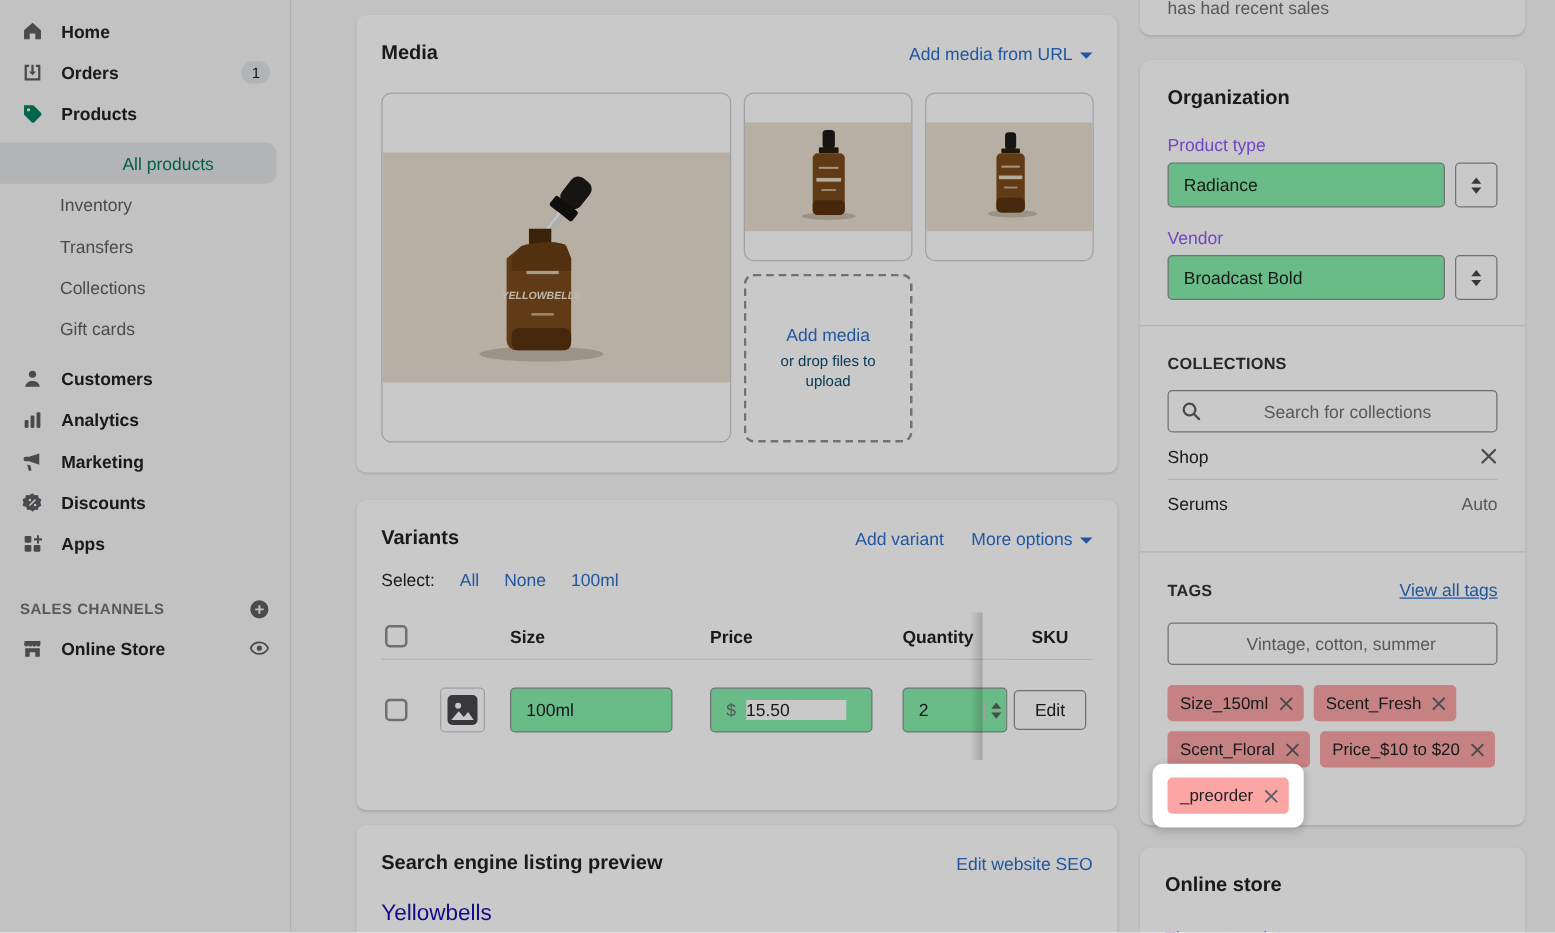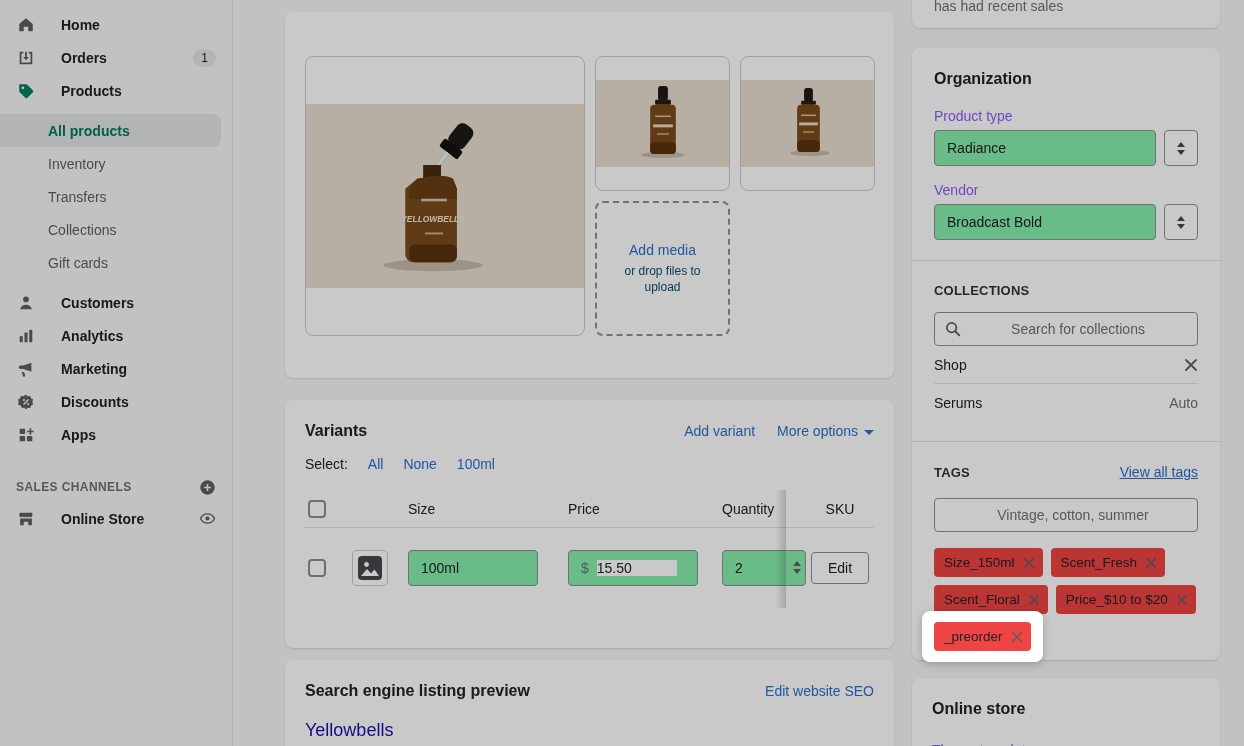--- a/index.html
+++ b/index.html
@@ -8,29 +8,29 @@
   .app { position:relative; width:1244px; height:746px; overflow:hidden; background:#f6f6f7; color:#202223; }
 
   
   .dim-overlay { position:absolute; inset:0; background:rgba(0,0,0,0.21); z-index:80; pointer-events:none; }
   .spotlight { position:relative; z-index:90; display:inline-flex; background:#ffffff; border-radius:8px;
                padding:11px 12px; margin:-11px -12px; box-shadow:0 2px 8px rgba(0,0,0,0.22); }
 
   
   .sidebar { position:absolute; left:0; top:0; width:233px; height:746px; background:#f6f6f7;
              border-right:1px solid #e1e3e5; padding-top:8px; }
-  .nav-item { height:33px; display:flex; align-items:center; padding:0 16px; gap:25px;
+  .nav-item { height:33px; display:flex; align-items:center; padding:0 16px; gap:13px;
               font-size:14px; font-weight:600; color:#202223; cursor:pointer; }
   .nav-item .ic { width:20px; height:20px; flex:0 0 auto; display:flex; align-items:center; justify-content:center; }
   .nav-badge { margin-left:auto; background:#e4e5e7; color:#202223; font-size:12px; font-weight:400;
                border-radius:10px; padding:2px 8px; line-height:14px; }
   .sub-list { margin-top:7px; }
   .sub-item { height:33px; display:flex; align-items:center; padding-left:48px; font-size:14px;
               font-weight:500; color:#5c5f62; cursor:pointer; }
-  .sub-item.selected { background:#e4e5e7; border-radius:0 8px 8px 0; margin-right:11px; color:#007b5c; font-weight:700; }
+  .sub-item.selected { background:#e4e5e7; border-radius:0 8px 8px 0; margin-right:11px; color:#007b5c; font-weight:400;justify-content:center; }
   .nav-gap { height:7px; }
   .channels-header { margin-top:21px; height:30px; display:flex; align-items:center; padding:0 16px;
                      font-size:12px; font-weight:600; letter-spacing:.4px; color:#6d7175; }
   .channels-header .plus { margin-left:auto; cursor:pointer; display:flex; }
   .nav-item .trail { margin-left:auto; display:flex; cursor:pointer; }
 
   
   .card { position:absolute; background:#ffffff; border-radius:8px; box-shadow:0 1px 2px rgba(0,0,0,0.12); }
   .card-pad { padding:22px 20px 20px 20px; }
   .card h2 { font-size:16px; font-weight:700; color:#202223; }
@@ -52,21 +52,21 @@
   .dropzone .link { font-size:14px; }
   .drop-hint { margin-top:6px; font-size:12px; color:#0c4a6e; width:110px; line-height:1.3; }
 
   
   .variants-card { left:285px; top:400px; width:609px; height:248px; }
   .head-links { display:flex; gap:22px; align-items:center; }
   .select-row { margin-top:16px; display:flex; gap:20px; font-size:14px; align-items:center; }
   .select-row .lbl { color:#202223; }
   .vtable { position:relative; margin-top:18px; }
   .vrow { display:flex; align-items:center; }
-  .vrow.head { height:38px; font-size:14px; font-weight:400; border-bottom:1px solid #e1e3e5; }
+  .vrow.head { height:38px; font-size:14px; font-weight:700; border-bottom:1px solid #e1e3e5; }
   .vrow.data { height:80px; }
   .col-check { width:24px; margin-right:23px; display:flex; justify-content:center; }
   .col-thumb { width:36px; margin-right:20px; }
   .col-size  { width:130px; margin-right:30px; }
   .col-price { width:130px; margin-right:24px; }
   .col-qty   { width:84px; }
   .col-sku   { flex:1; display:flex; justify-content:center; align-items:center; background:#fff; height:100%; position:relative; z-index:2; }
   .tbl-shadow { position:absolute; top:0; bottom:0; right:88px; width:10px; z-index:3; pointer-events:none;
                 background:linear-gradient(to left, rgba(30,30,30,0.20), rgba(30,30,30,0)); }
   .checkbox { width:18px; height:18px; border:2px solid #898f94; border-radius:4px; background:#fff; cursor:pointer; }
@@ -109,21 +109,21 @@
   .searchbox input { width:100%; height:34px; border:1px solid #8c9196; border-radius:4px; padding:0 10px 0 34px;
                      font-size:14px; color:#202223; font-family:inherit; outline:none; background:#fff;text-align:center; }
   .searchbox .sic { position:absolute; left:10px; top:8px; }
   .c-row { display:flex; align-items:center; justify-content:space-between; height:37px; font-size:14px; color:#202223; }
   .c-row .x-btn { cursor:pointer; display:flex; }
   .c-div { border-top:1px solid #e1e3e5; }
   .c-row .muted { color:#6d7175; }
   .tags-head { display:flex; align-items:center; justify-content:space-between; }
   .tags-head .link { text-decoration:underline; }
   .tagwrap { margin-top:16px; display:flex; flex-wrap:wrap; gap:8px; align-items:center; }
-  .tag { display:inline-flex; align-items:center; gap:8px; background:#ef4444; border-radius:4px; height:29px;
+  .tag { display:inline-flex; align-items:center; gap:8px; background:#fca5a5; border-radius:4px; height:29px;
          padding:0 8px 0 10px; font-size:13.5px; color:#202223; white-space:nowrap; }
   .tag .x-btn { display:flex; cursor:pointer; }
   input::placeholder { color:#6d7175; opacity:1; }
   .store-card { left:912px; top:678px; width:308px; height:110px; }
   .store-card .field-label { margin-top:24px; }
 
   svg { display:block; }
 </style>
 </head>
 <body>
@@ -243,20 +243,24 @@
       <span class="trail">
         <svg width="17" height="17" viewBox="0 0 20 20">
             <path d="M10 4.5c4.2 0 7.2 3.3 8.3 5.5-1.1 2.2-4.1 5.5-8.3 5.5S2.8 12.2 1.7 10C2.8 7.8 5.8 4.5 10 4.5z" fill="none" stroke="#5c5f62" stroke-width="1.6"></path>
             <circle cx="10" cy="10" r="2.4" fill="#5c5f62"></circle>
           </svg>
       </span>
     </div>
   </nav>
 
   <section class="card media-card card-pad">
+    <div class="card-head">
+      <h2>Media</h2>
+      <span class="link"><span>Add media from URL</span><i class="caret"></i></span>
+    </div>
     <div class="media-grid">
       <div class="media-item large">
         <div class="photo">
           <svg width="100%" height="100%" viewBox="0 0 280 186" preserveAspectRatio="xMidYMid slice">
             <ellipse cx="128" cy="163" rx="50" ry="6" fill="rgba(90,80,60,0.25)"></ellipse>
             <g transform="rotate(38 150 40)">
               <rect x="141" y="18" width="19" height="26" rx="7" fill="#1d1b19"></rect>
               <rect x="139" y="42" width="23" height="10" rx="2" fill="#141210"></rect>
               <polygon points="147,52 155,52 152,118 150,118" fill="#d8dbdc" opacity="0.9"></polygon>
               <polygon points="149,52 151,52 151,112 150,112" fill="#ffffff" opacity="0.8"></polygon>

